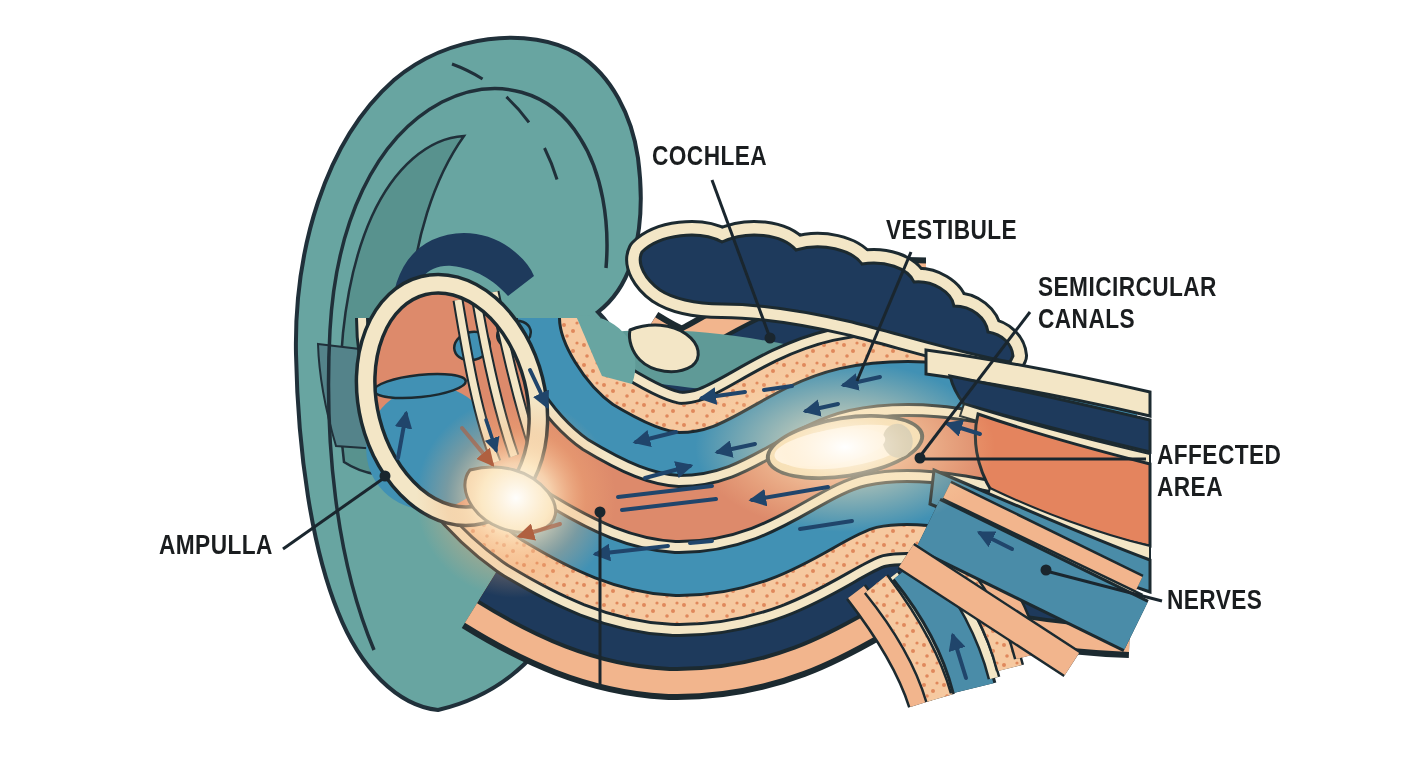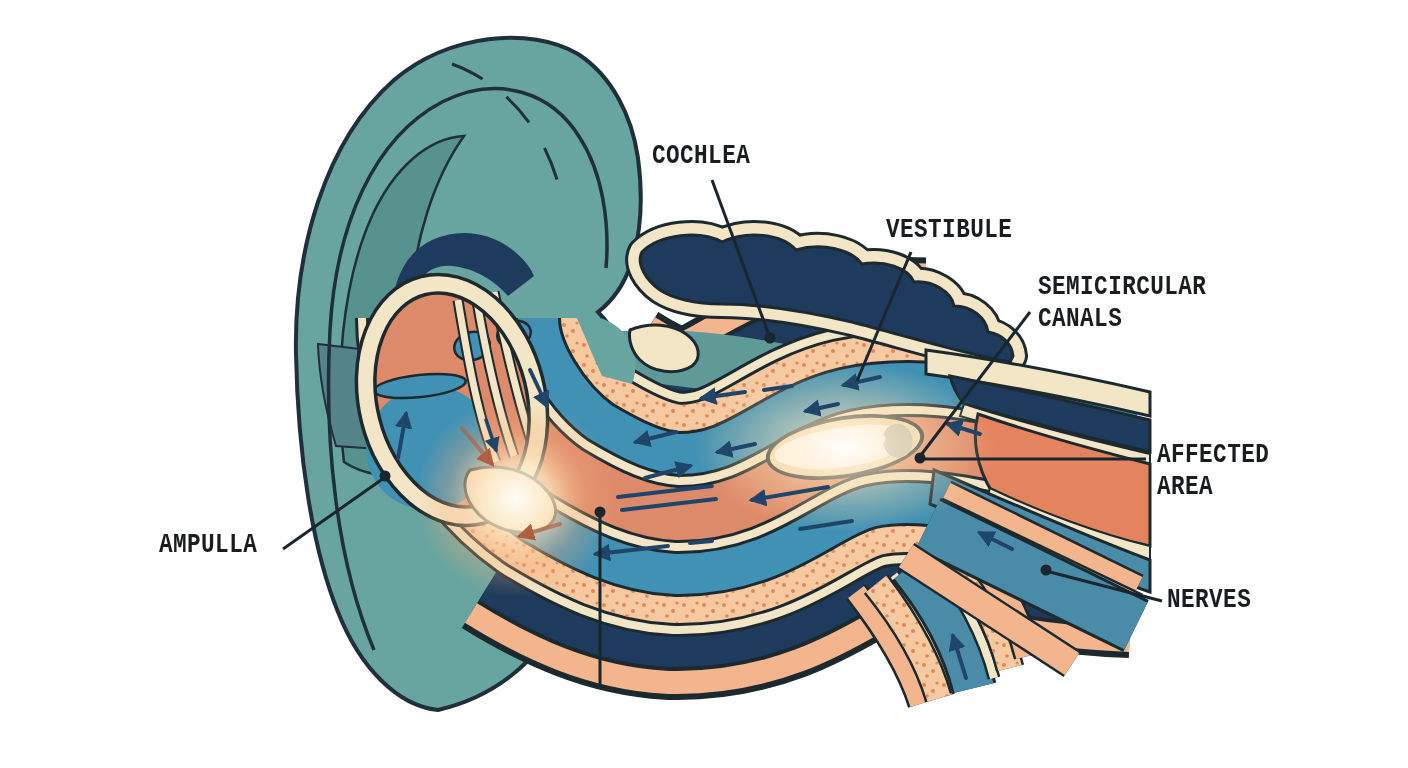--- a/index.html
+++ b/index.html
@@ -1,17 +1,17 @@
 <!DOCTYPE html>
 <html><head>
 <meta charset="utf-8">
 <style>
   html,body{margin:0;padding:0;background:#ffffff;}
   .stage{position:relative;width:1408px;height:768px;background:#ffffff;overflow:hidden;
-         font-family:Liberation Mono, monospace;}
+         font-family:Liberation Sans, sans-serif;}
   .art{position:absolute;left:0;top:0;}
   .lbl{position:absolute;font-weight:700;font-size:27px;line-height:32px;color:#1a1d1f;
        transform:scaleX(.84);transform-origin:0 0;white-space:nowrap;letter-spacing:.5px;}
   .lbl span{display:block;}
   .lbl span:empty{display:none;}
 </style>
 </head>
 <body>
 
 <div class="stage">

